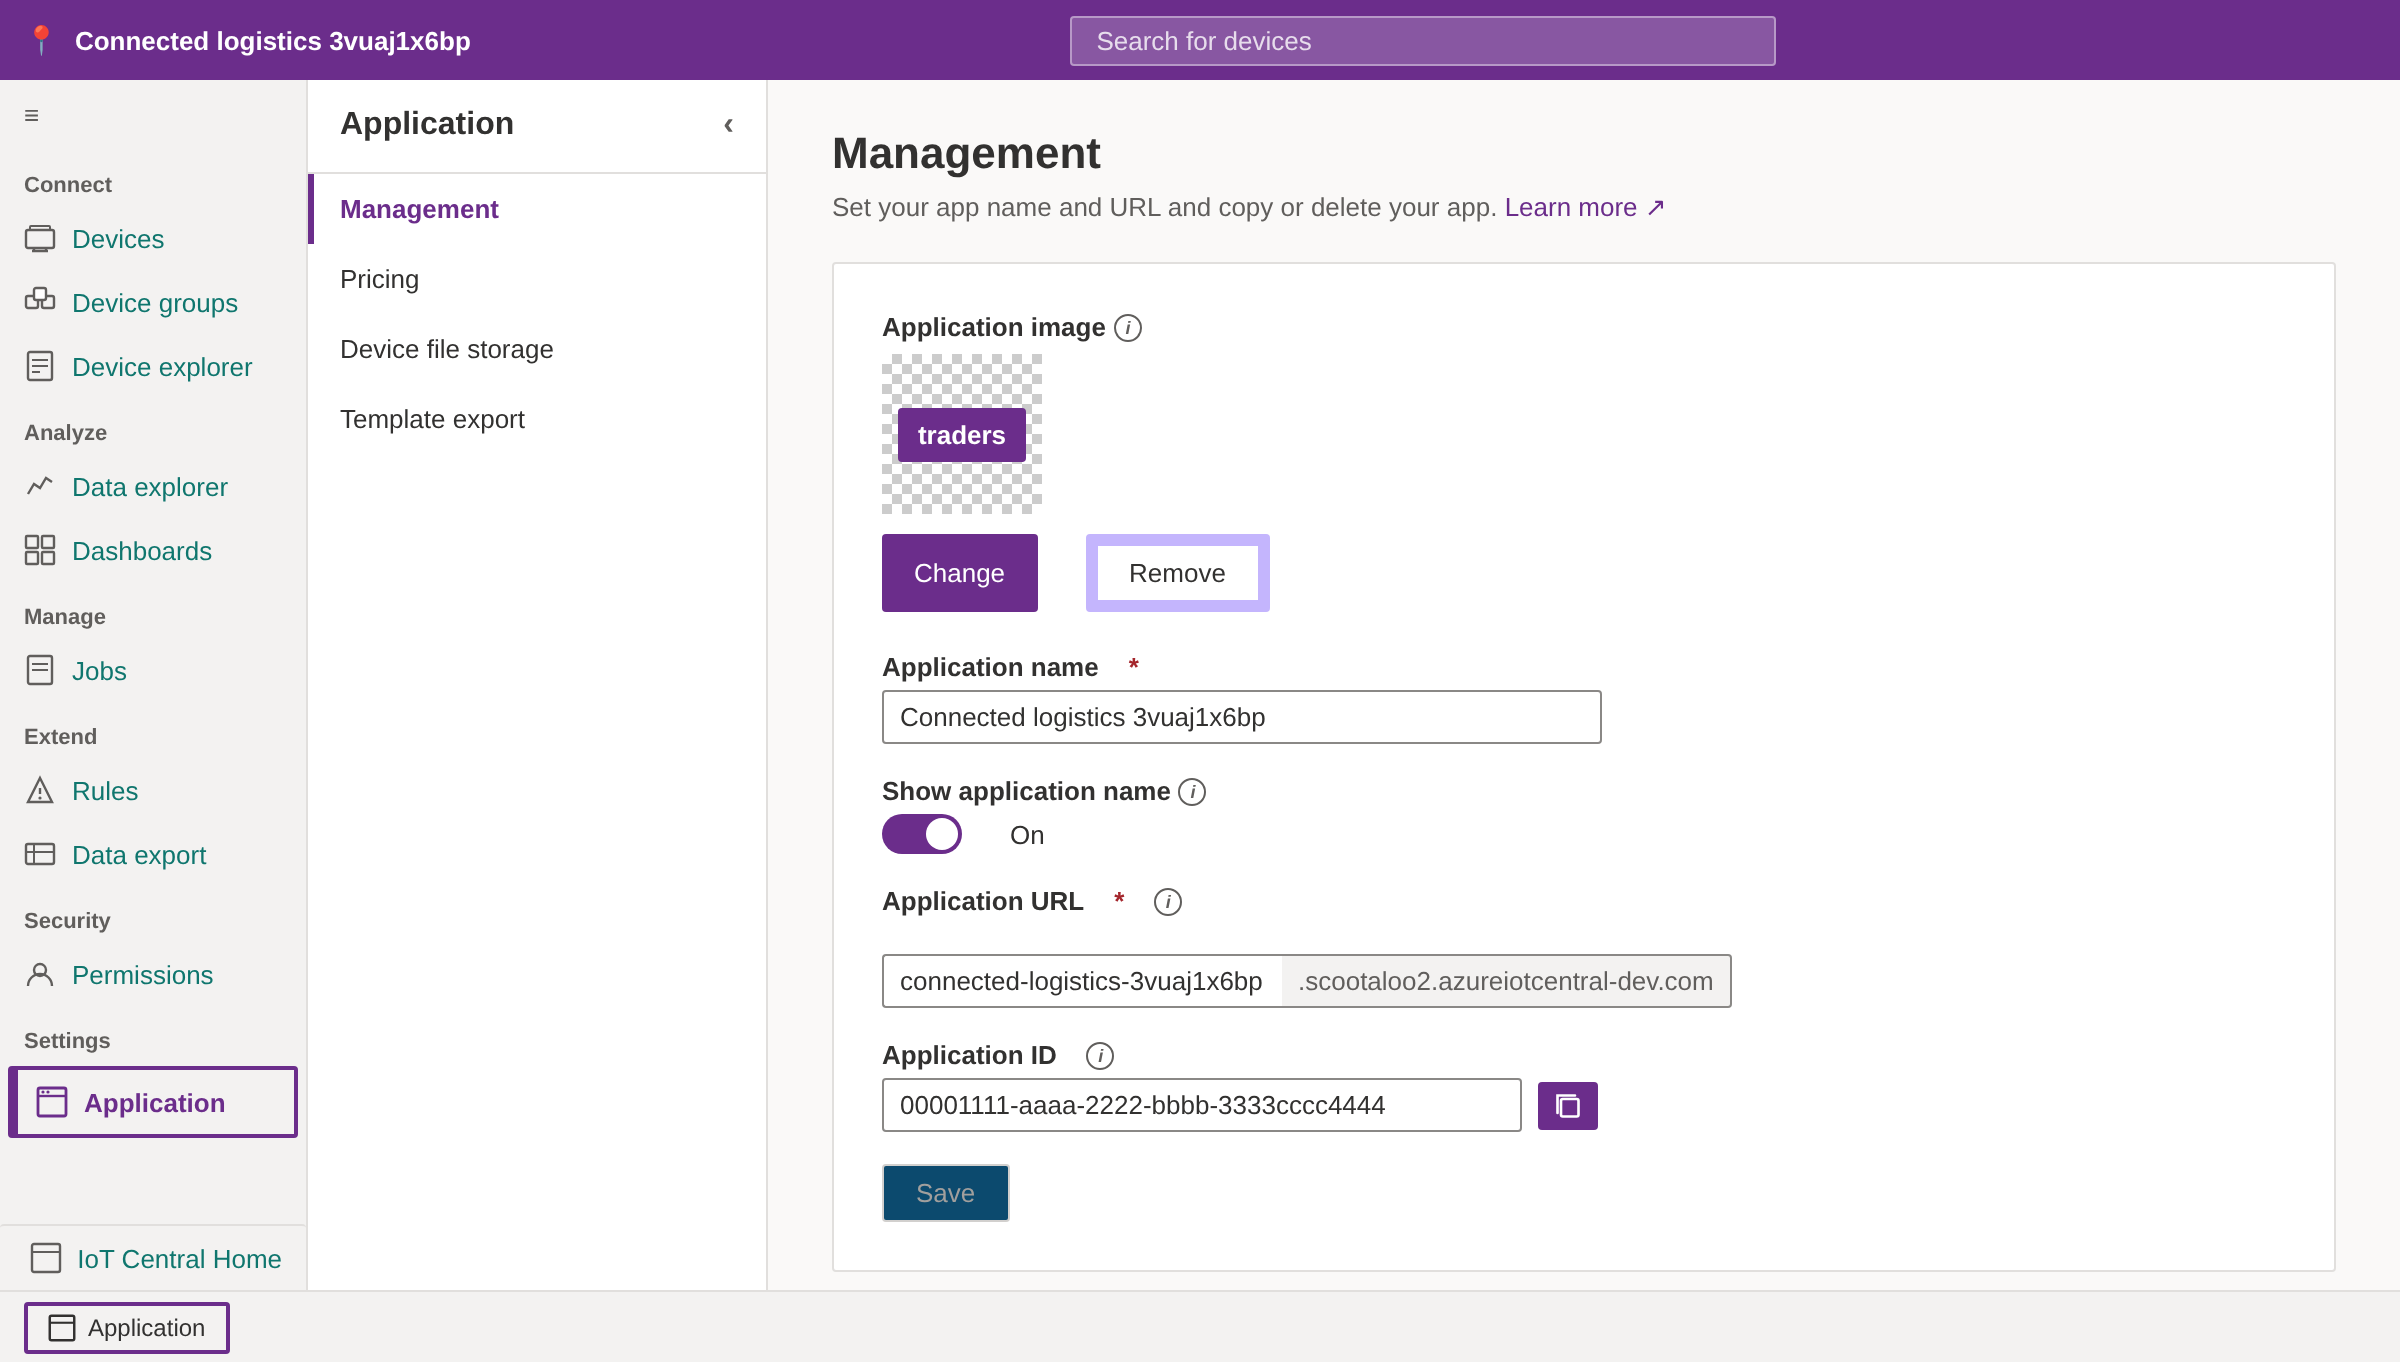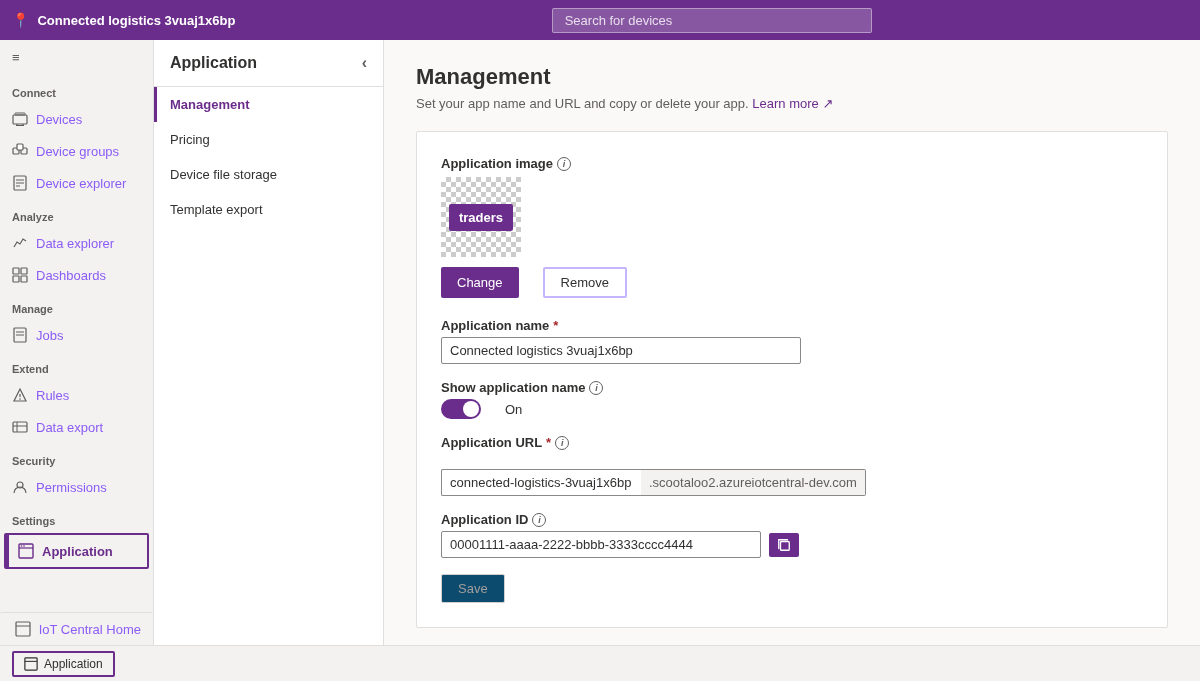--- a/index.html
+++ b/index.html
@@ -30,21 +30,21 @@
     .topbar-search {
       flex: 1;
       display: flex;
       justify-content: center;
     }
     .search-input {
       background: rgba(255,255,255,0.2);
       border: 1px solid rgba(255,255,255,0.4);
       color: white;
       padding: 4px 12px;
-      width: 320px;
+      width: 353px;
       font-size: 13px;
       border-radius: 2px;
       outline: none;
     }
     .search-input::placeholder { color: rgba(255,255,255,0.8); }
 
     
     .main-layout {
       display: flex;
       flex: 1;
@@ -72,21 +72,21 @@
       color: #605e5c;
       padding: 12px 12px 4px 12px;
       text-transform: none;
     }
     .sidebar-item {
       display: flex;
       align-items: center;
       gap: 8px;
       padding: 8px 12px;
       cursor: pointer;
-      color: #8b5cf6;
+      color: #0f766e;
       font-size: 13px;
       border-radius: 2px;
       position: relative;
     }
     .sidebar-item.active {
       color: #6b2d8b;
       font-weight: 600;
       background: #f3f2f1;
     }
     .sidebar-item.active::before {
@@ -215,21 +215,21 @@
       color: white;
       border: none;
       padding: 6px 16px;
       font-size: 13px;
       cursor: pointer;
       border-radius: 2px;
     }
     .btn-secondary {
       background: white;
       color: #323130;
-      border: 2px solid #c4b5fd;
+      border: 6px solid #c4b5fd;
       padding: 6px 16px;
       font-size: 13px;
       cursor: pointer;
       border-radius: 2px;
       text-align: right;
     }
     .btn-disabled {
       background: #0c4a6e;
       color: #a19f9d;
       border: 1px solid #d2d0ce;
@@ -239,21 +239,21 @@
       border-radius: 2px;
     }
 
     .form-field { margin-bottom: 16px; }
     .form-label {
       font-size: 13px;
       font-weight: 600;
       margin-bottom: 4px;
       display: flex;
       align-items: center;
-      gap: 4px;
+      gap: 15px;
     }
     .form-label .required { color: #a4262c; }
     .form-input {
       width: 360px;
       padding: 5px 8px;
       border: 1px solid #8a8886;
       font-size: 13px;
       border-radius: 2px;
       outline: none;
       color: #323130;

